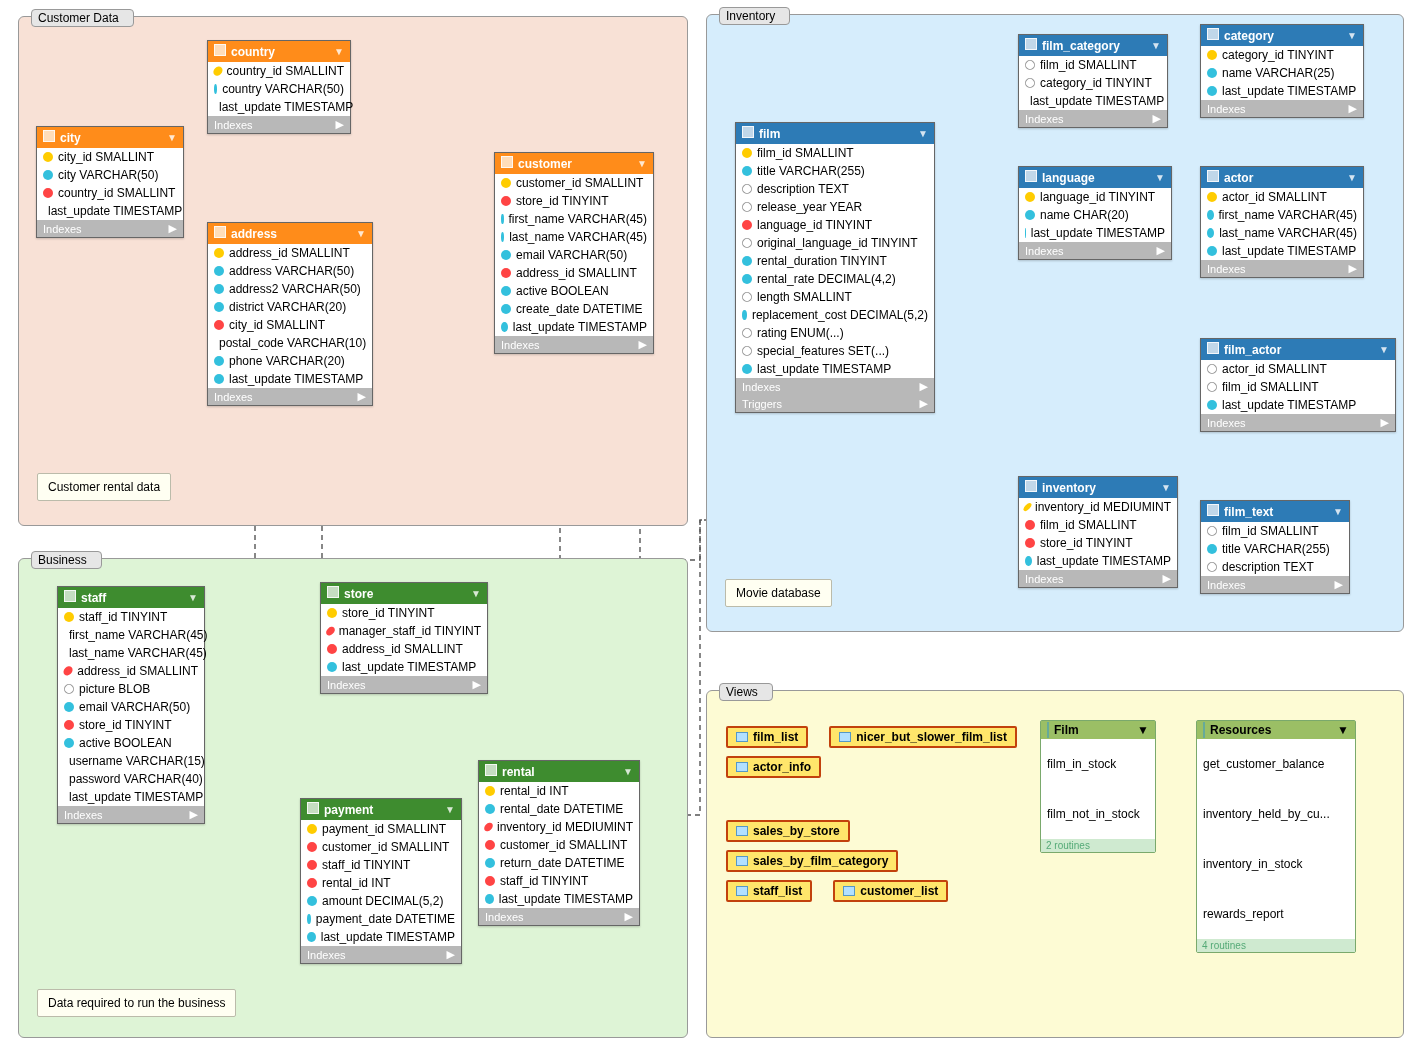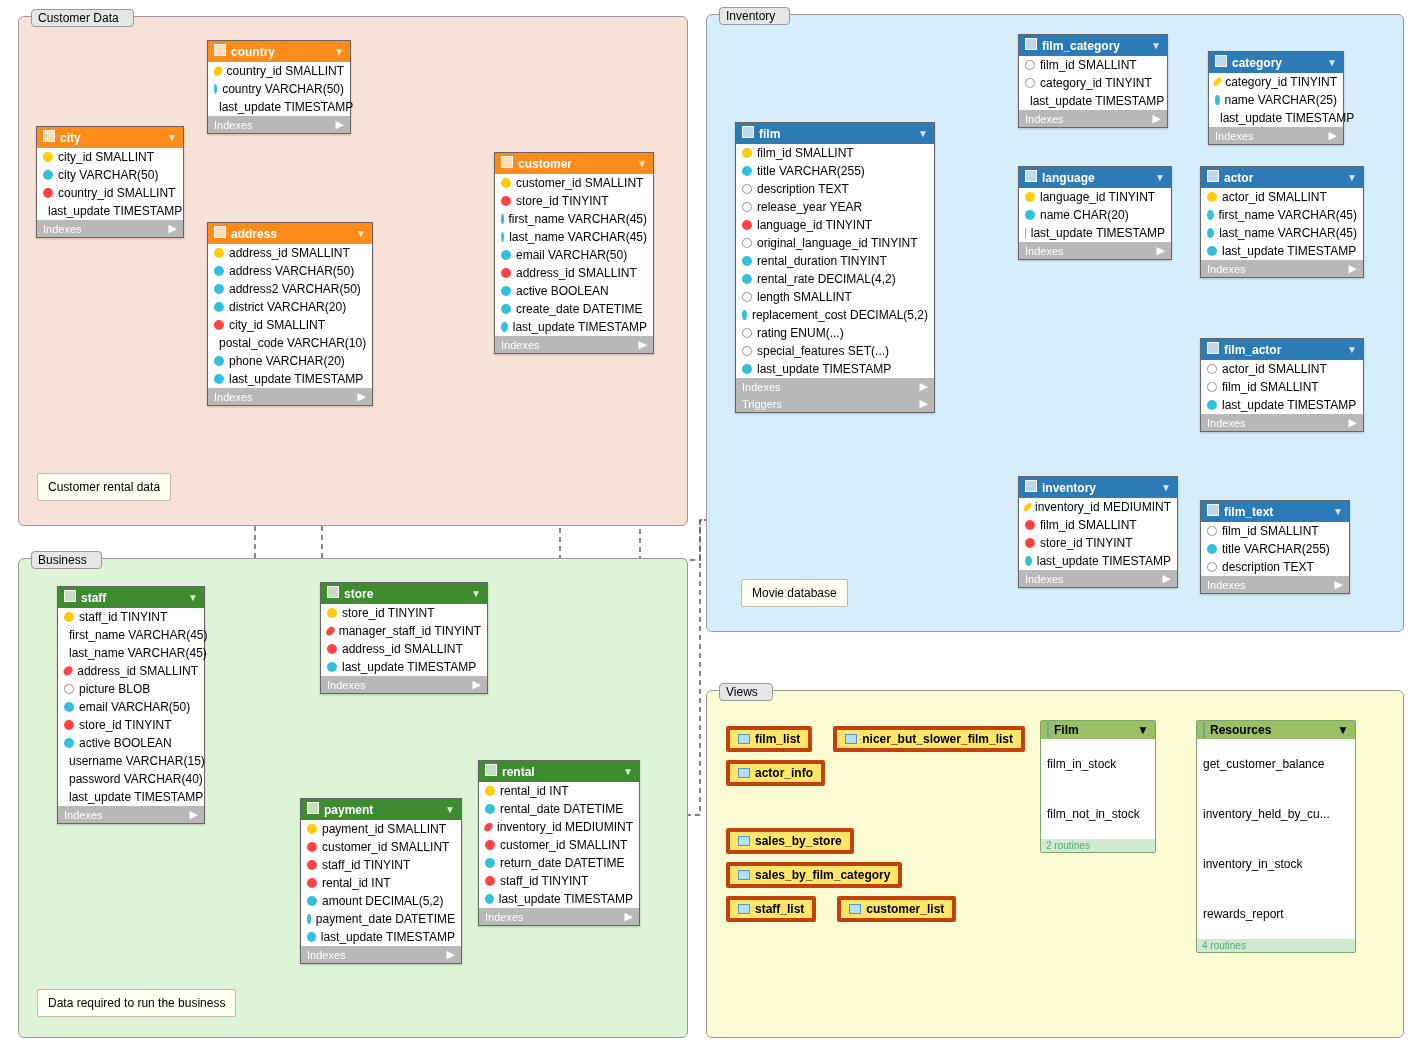--- a/index.html
+++ b/index.html
@@ -17,21 +17,21 @@
   .tbl-body .ic { width:10px; height:10px; margin-right:5px; display:inline-block; border-radius:50%; }
   .ic-pk { background:#ffcc00; transform:rotate(45deg); border-radius:1px; }
   .ic-fk { background:#ff4444; transform:rotate(45deg); border-radius:1px; }
   .ic-idx { background:#33c0dd; }
   .ic-col { background:transparent; border:1px solid #999; transform:rotate(45deg); border-radius:1px; }
   .tbl-foot { background:#b8b8b8; color:#fff; font-size:11px; padding:2px 6px; display:flex; justify-content:space-between; align-items:center; cursor:pointer; }
   
   .h-orange { background:#ff8c1a; }
   .h-blue   { background:#2d7bb6; }
   .h-green  { background:#3e8c2f; }
-  .h-viewbtn { display:inline-flex; align-items:center; background:#ffe66b; border:4px solid #c2410c; border-radius:2px; padding:2px 8px; font-size:12px; font-weight:bold; }
+  .h-viewbtn { display:inline-flex; align-items:center; background:#ffe66b; border:2px solid #c2410c; border-radius:2px; padding:2px 8px; font-size:12px; font-weight:bold; }
   .h-viewbtn .vi { width:12px; height:10px; background:#b2e0ff; border:1px solid #5598c6; margin-right:5px; }
   
   .rgroup { position:absolute; border:1px solid #7aa96c; border-radius:2px; background:#fff; font-size:12px; }
   .rgroup-head { background:#9bbf65; color:#000; padding:2px 6px; font-weight:bold; display:flex; align-items:center; justify-content:space-between; }
   .rgroup-head .ico { width:12px; height:10px; background:#cfead0; border:1px solid #6a9; margin-right:5px; }
   .rgroup .row { padding:18px 6px; white-space:nowrap; }
   .rgroup-foot { background:#cfead0; font-size:10px; color:#5a7; padding:1px 5px; }
   
   svg { position:absolute; left:0; top:0; pointer-events:none; }
 </style>
@@ -110,21 +110,21 @@
   <div class="region-note" style="left:18px; bottom:24px;">Customer rental data</div>
 </div>
 
 <div class="region" style="left:18px; top:558px; width:670px; height:480px; background:#def4d6;">
   <div class="region-label">Business</div>
   <div class="region-note" style="left:18px; bottom:20px;">Data required to run the business</div>
 </div>
 
 <div class="region" style="left:706px; top:14px; width:698px; height:618px; background:#d6edfc;">
   <div class="region-label">Inventory</div>
-  <div class="region-note" style="left:18px; bottom:24px;margin-left:16px;">Movie database</div>
+  <div class="region-note" style="left:18px; bottom:24px;">Movie database</div>
 </div>
 
 <div class="region" style="left:706px; top:690px; width:698px; height:348px; background:#fdfbd4;padding-left:36px;">
   <div class="region-label">Views</div>
 </div>
 
 <div class="tbl" style="left:207px; top:40px; width:144px;">
   <div class="tbl-head h-orange">
       <span><span class="ico"></span><span>country</span></span>
       <span class="chev">▼</span>
@@ -527,21 +527,21 @@
         <span class="ic ic-idx"></span>
         <span>last_update TIMESTAMP</span>
       </div>
     </div>
   <div class="tbl-foot">
       <span>Indexes</span>
       <span>▶</span>
     </div>
 </div>
 
-<div class="tbl" style="left:1200px; top:51px; width:136px;margin-left:8px;">
+<div class="tbl" style="left:1200px; top:24px; width:164px;">
   <div class="tbl-head h-blue">
       <span><span class="ico"></span><span>category</span></span>
       <span class="chev">▼</span>
     </div>
   <div class="tbl-body">
       <div class="row">
         <span class="ic ic-pk"></span>
         <span>category_id TINYINT</span>
       </div>
       <div class="row">
@@ -606,21 +606,21 @@
         <span class="ic ic-idx"></span>
         <span>last_update TIMESTAMP</span>
       </div>
     </div>
   <div class="tbl-foot">
       <span>Indexes</span>
       <span>▶</span>
     </div>
 </div>
 
-<div class="tbl" style="left:1200px; top:338px; width:164px;">
+<div class="tbl" style="left:1200px; top:338px; width:196px;">
   <div class="tbl-head h-blue">
       <span><span class="ico"></span><span>film_actor</span></span>
       <span class="chev">▼</span>
     </div>
   <div class="tbl-body">
       <div class="row">
         <span class="ic ic-col"></span>
         <span>actor_id SMALLINT</span>
       </div>
       <div class="row">

